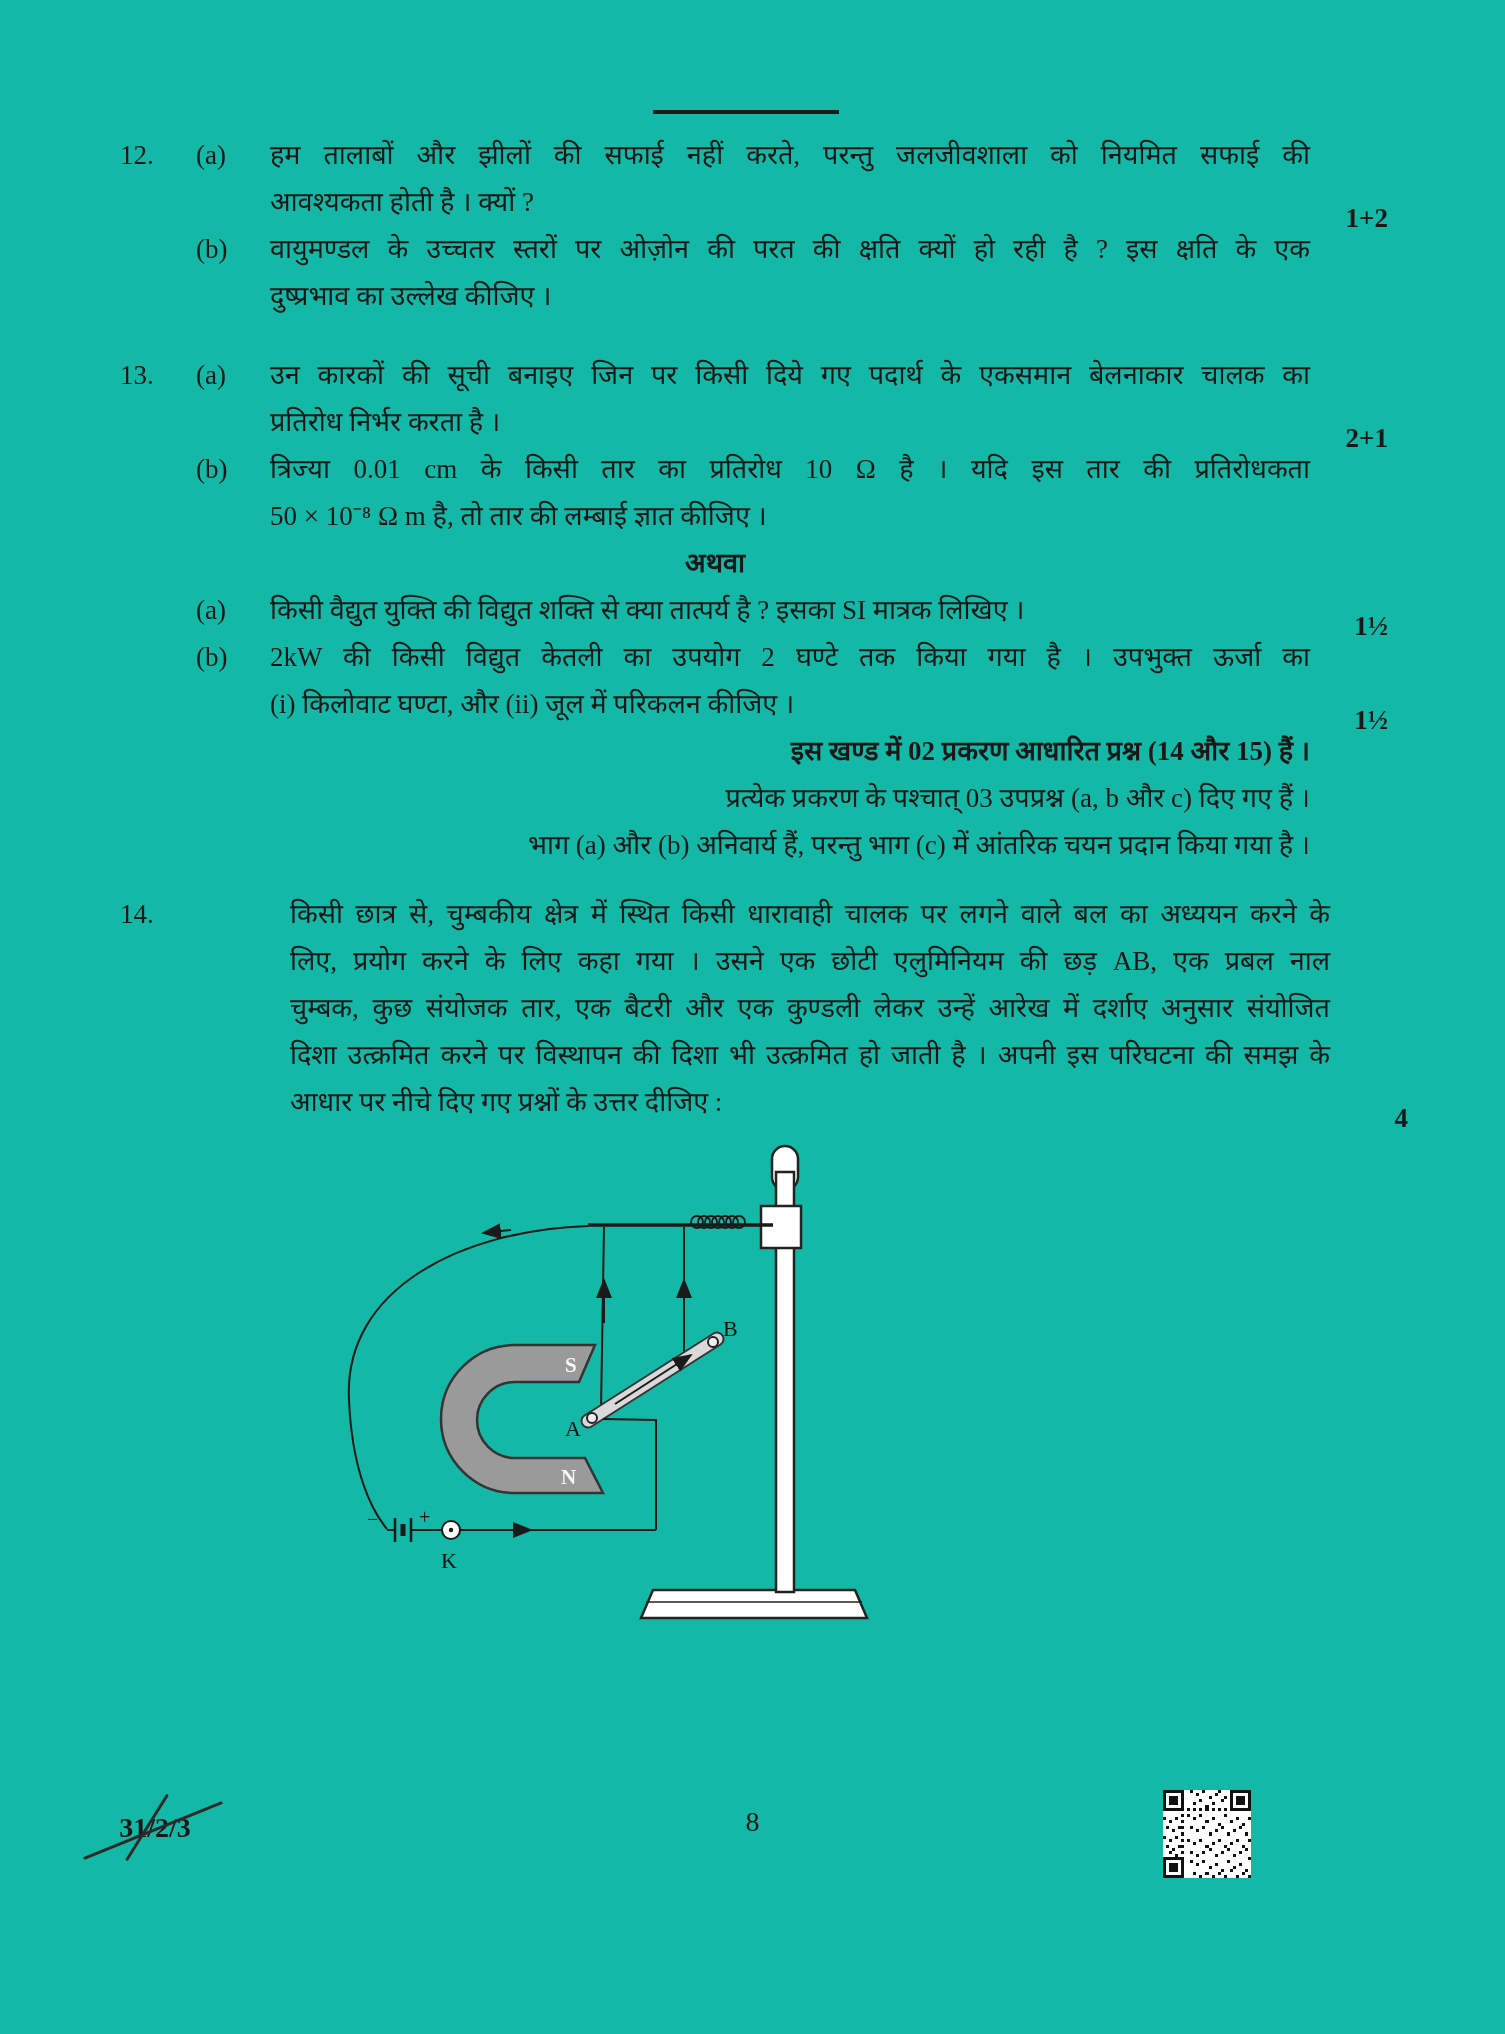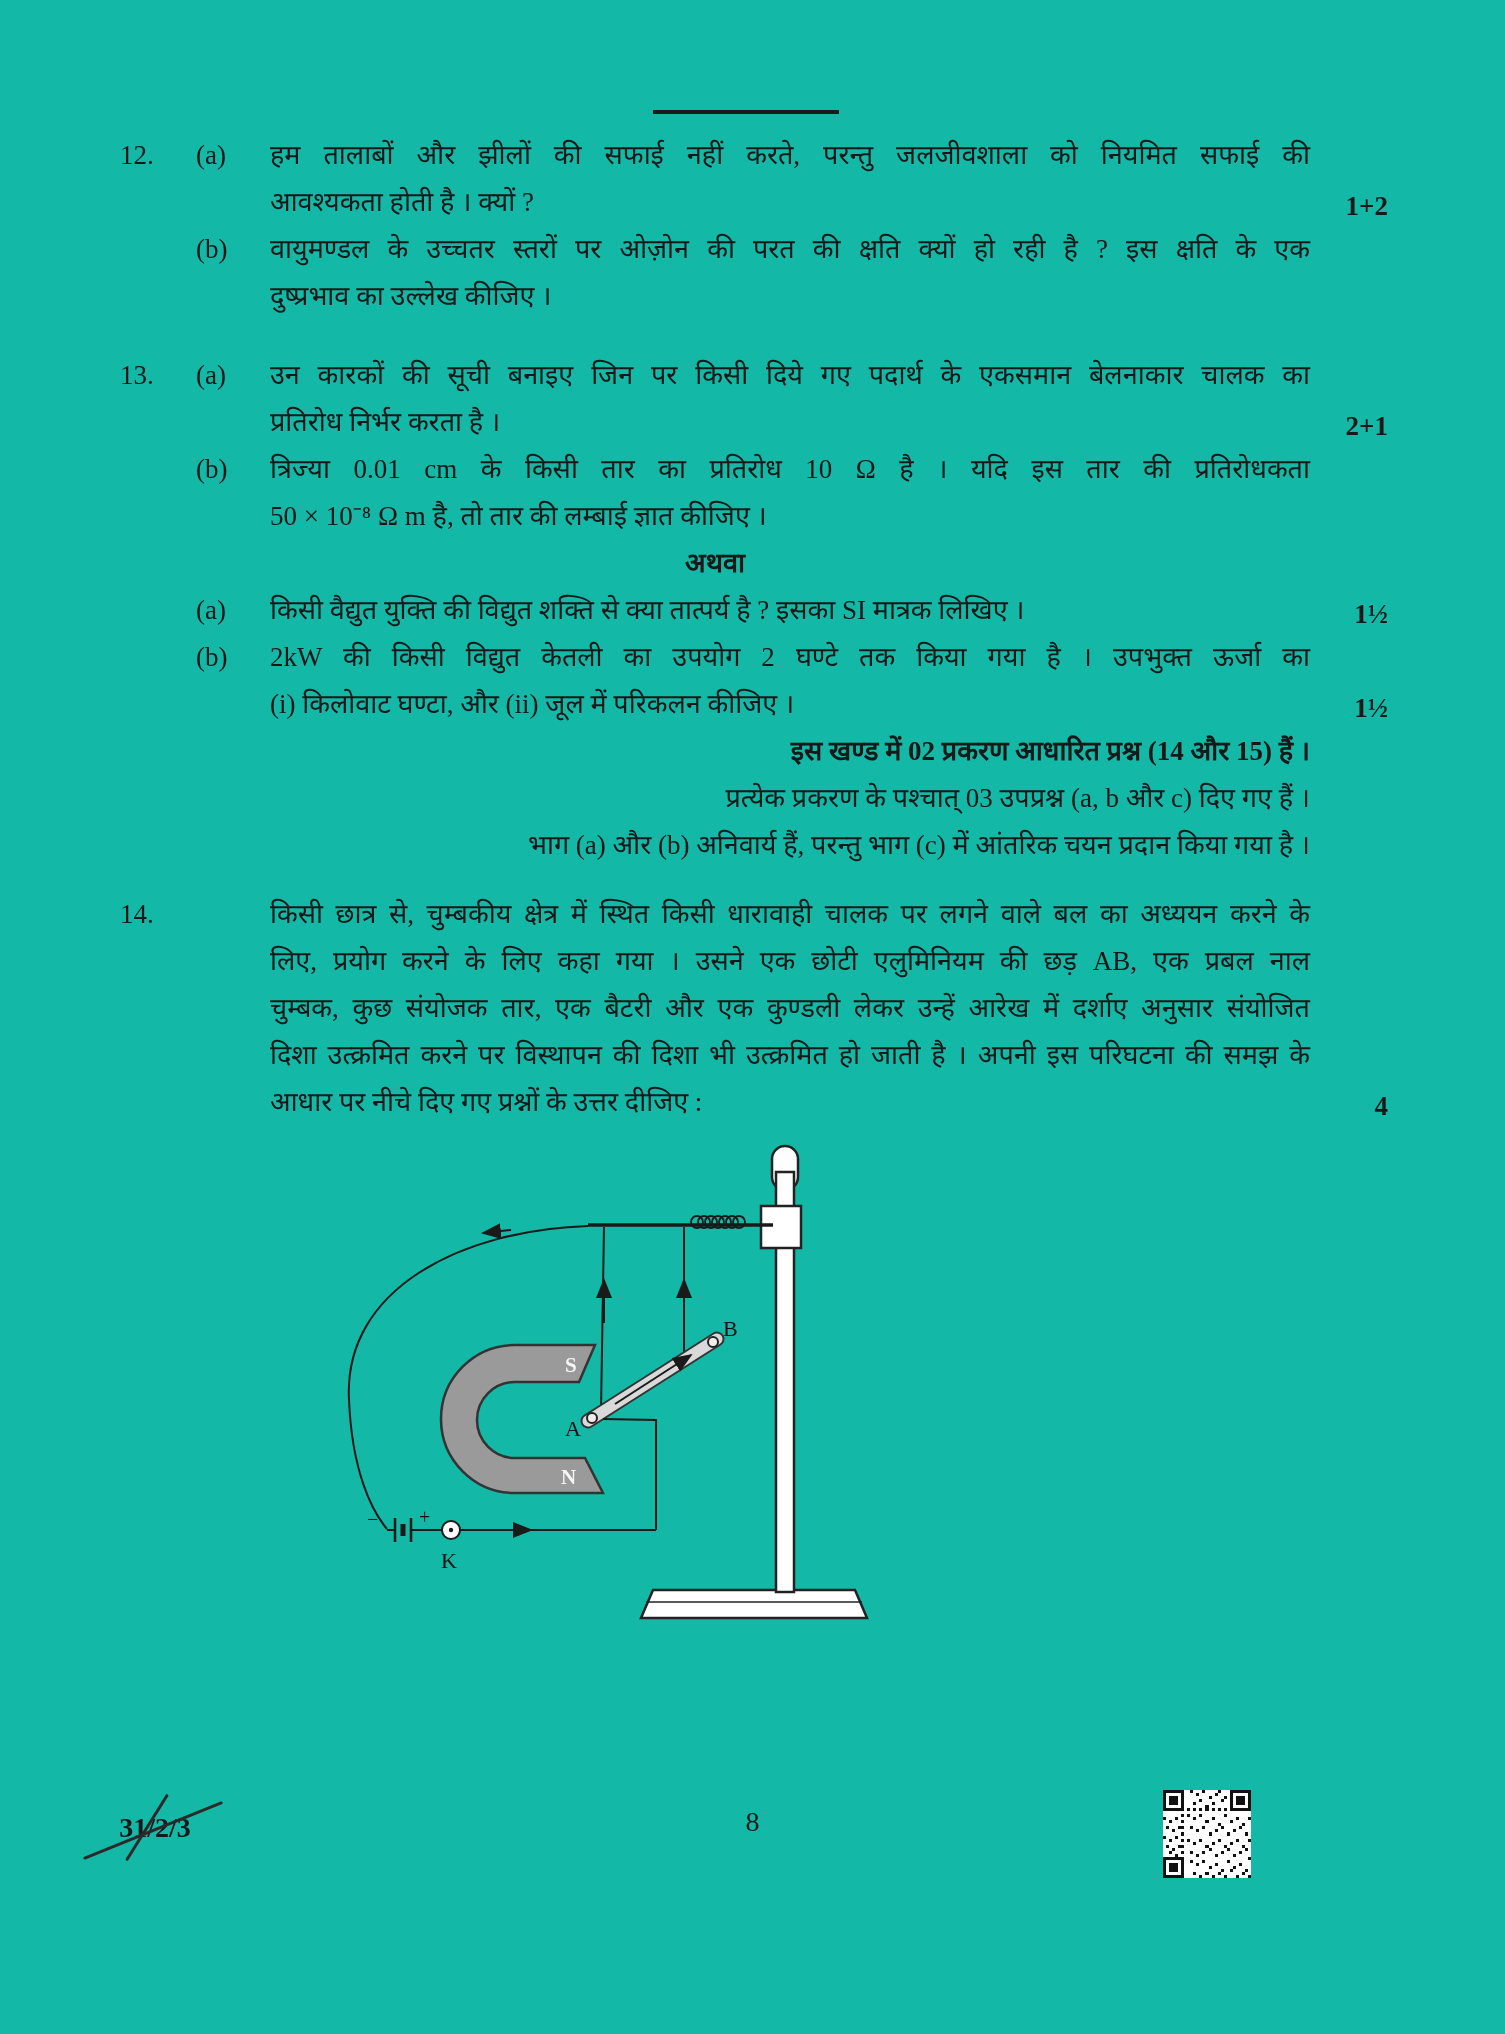--- a/index.html
+++ b/index.html
@@ -13,26 +13,26 @@
     overflow:hidden;
   }
   .top-divider{
     position:absolute;left:653px;top:110px;width:186px;height:4px;background:#1a1a1a;
   }
   .content{
     position:absolute;left:120px;top:132px;width:1190px;
     font-size:27px;line-height:47px;
   }
   .qrow{display:grid;grid-template-columns:76px 74px 1040px;}
-  .qrow14{display:grid;grid-template-columns:150px 1040px;}
+  .qrow14{display:grid;grid-template-columns:150px 1040px;gap:20px;}
   .qnum{font-weight:400;}
   .plbl{font-weight:400;}
   .line{position:relative;white-space:normal;}
   .line.j{text-align:justify;text-align-last:justify;}
-  .marks{position:absolute;right:-78px;top:4px;font-weight:700;white-space:nowrap;}
+  .marks{position:absolute;right:-78px;top:16px;font-weight:700;white-space:nowrap;}
   .gap32{height:32px;}
   .or-row{text-align:center;font-weight:700;}
   .sec-head{margin-top:38px;margin-bottom:25px;text-align:center;font-weight:700;font-size:29px;}
   .instr{margin-left:76px;text-align:right;}
   .instr .b{font-weight:700;}
   .q14block{margin-top:22px;}
   .diagram-wrap{margin-left:223px;margin-top:12px;width:540px;height:500px;}
   svg text{font-family:"Liberation Serif",serif;}
   .footer-code{
     position:absolute;left:80px;top:1802px;width:150px;height:58px;

